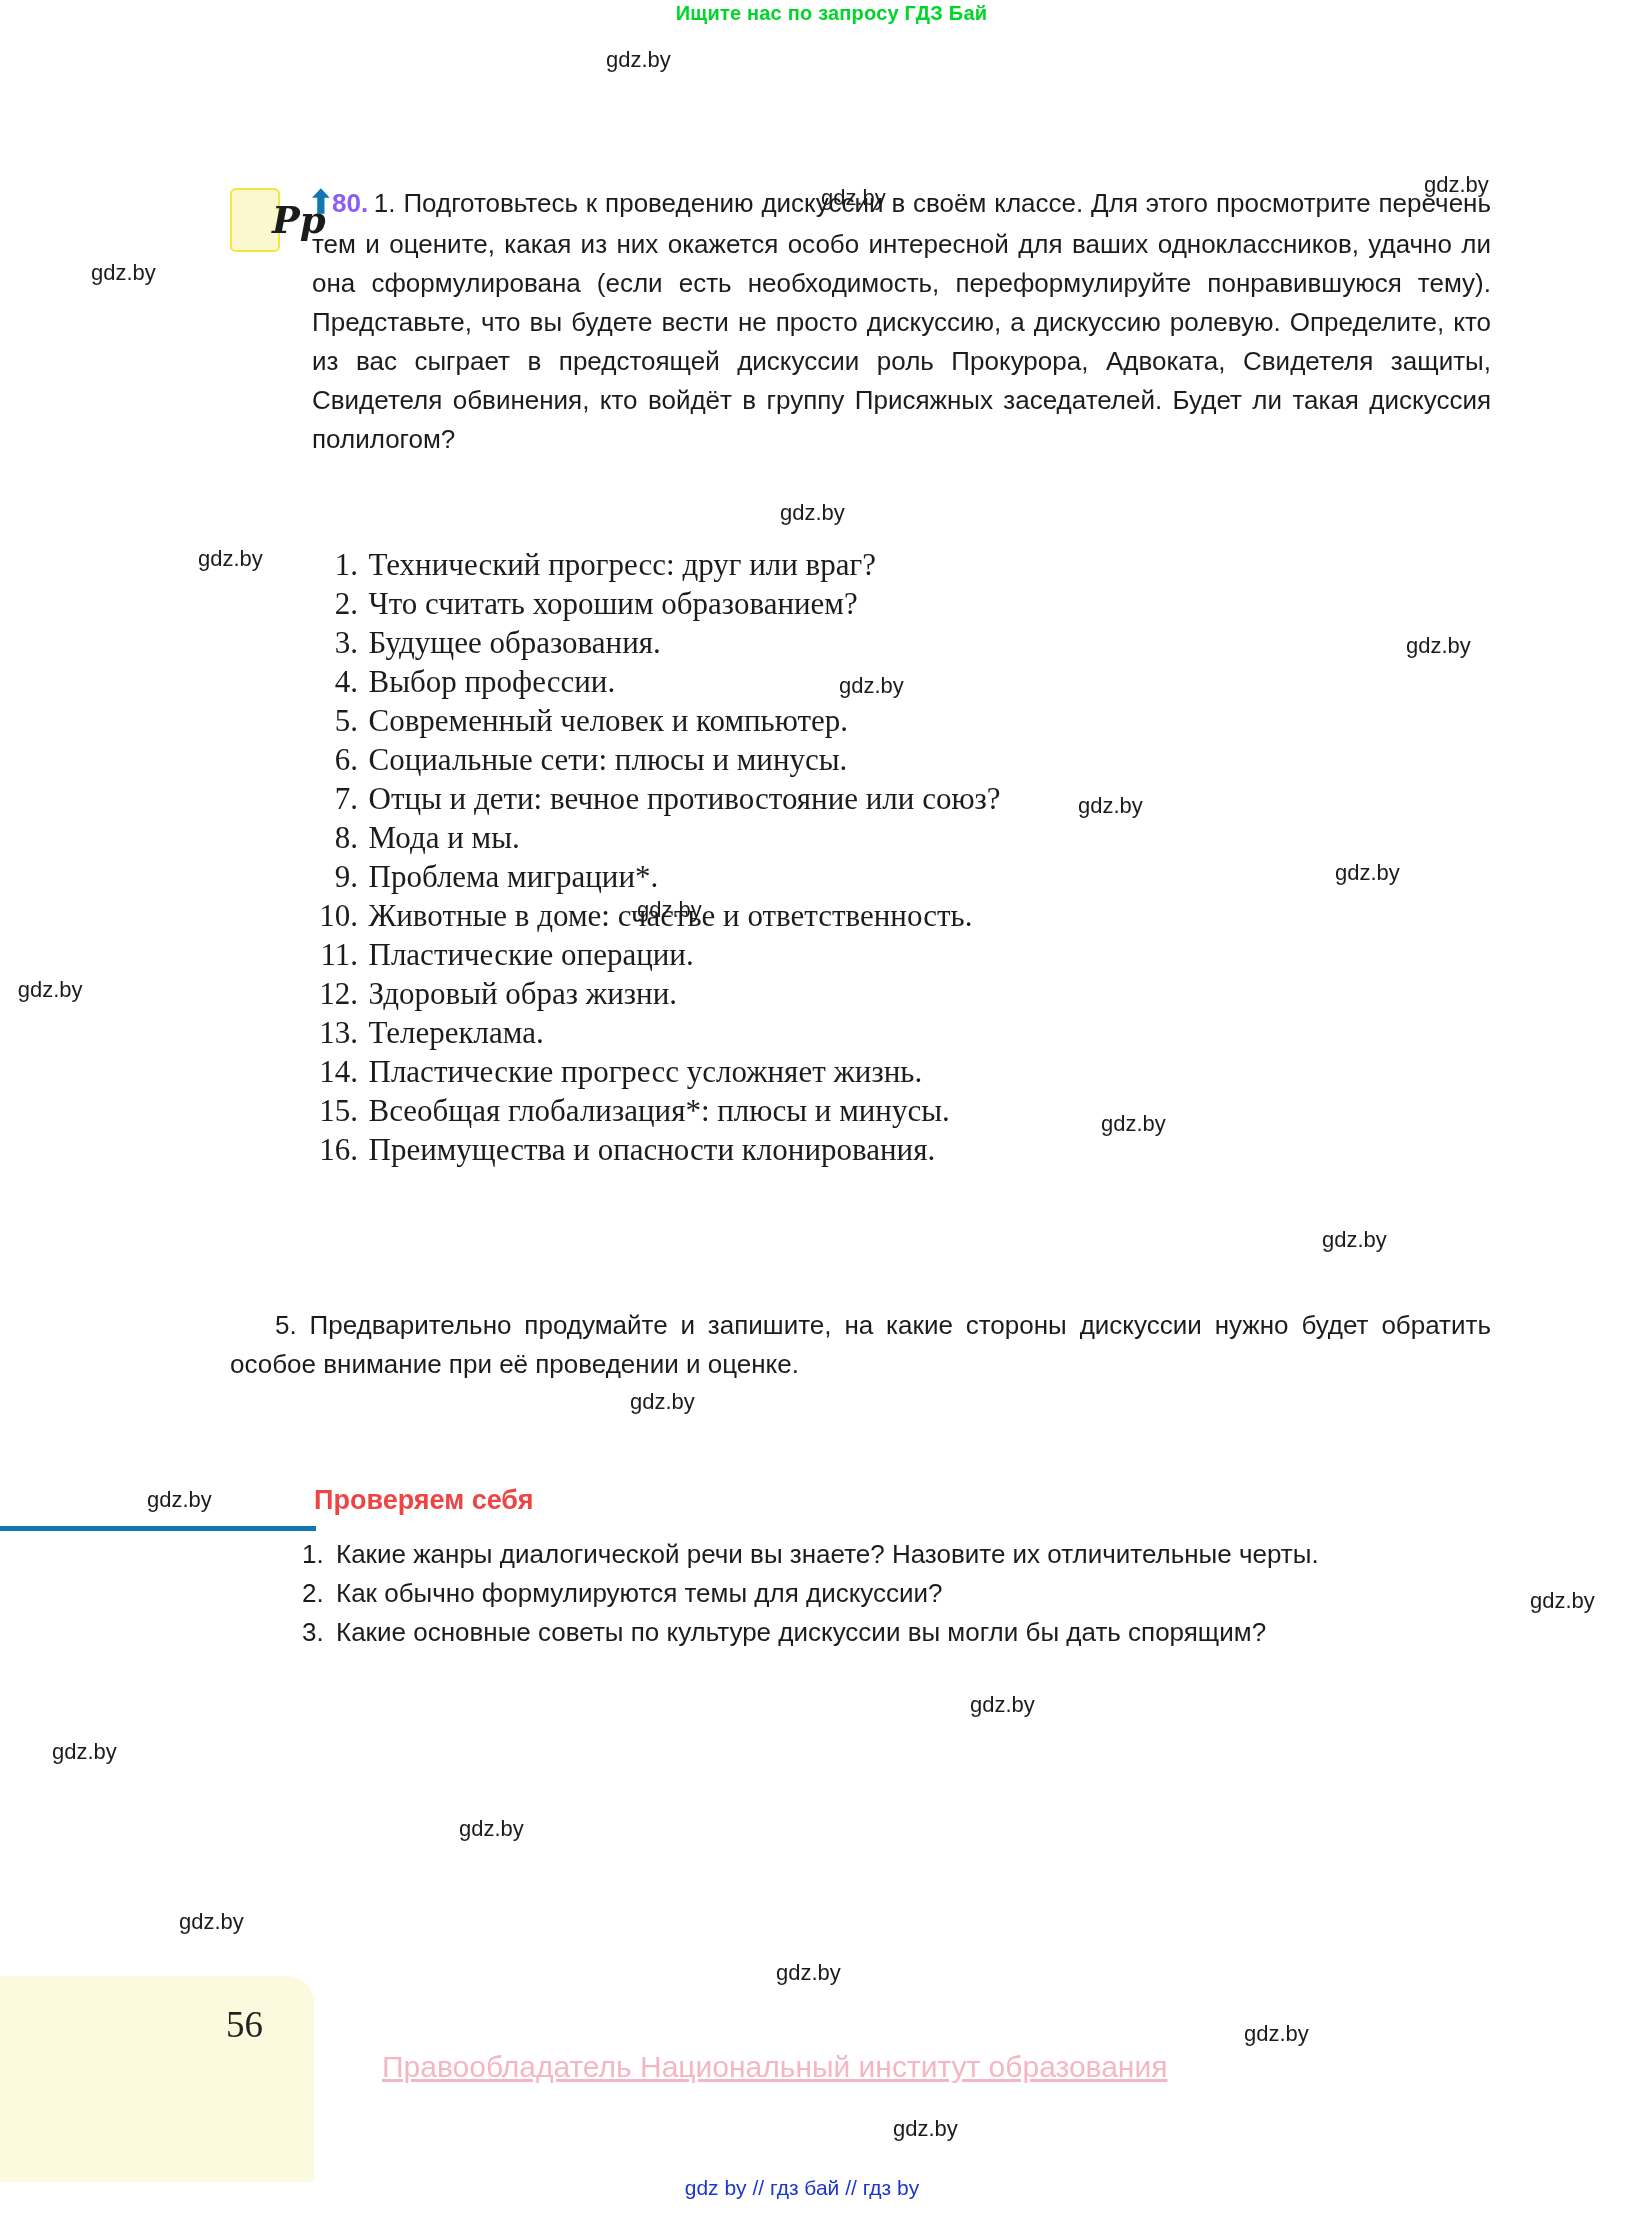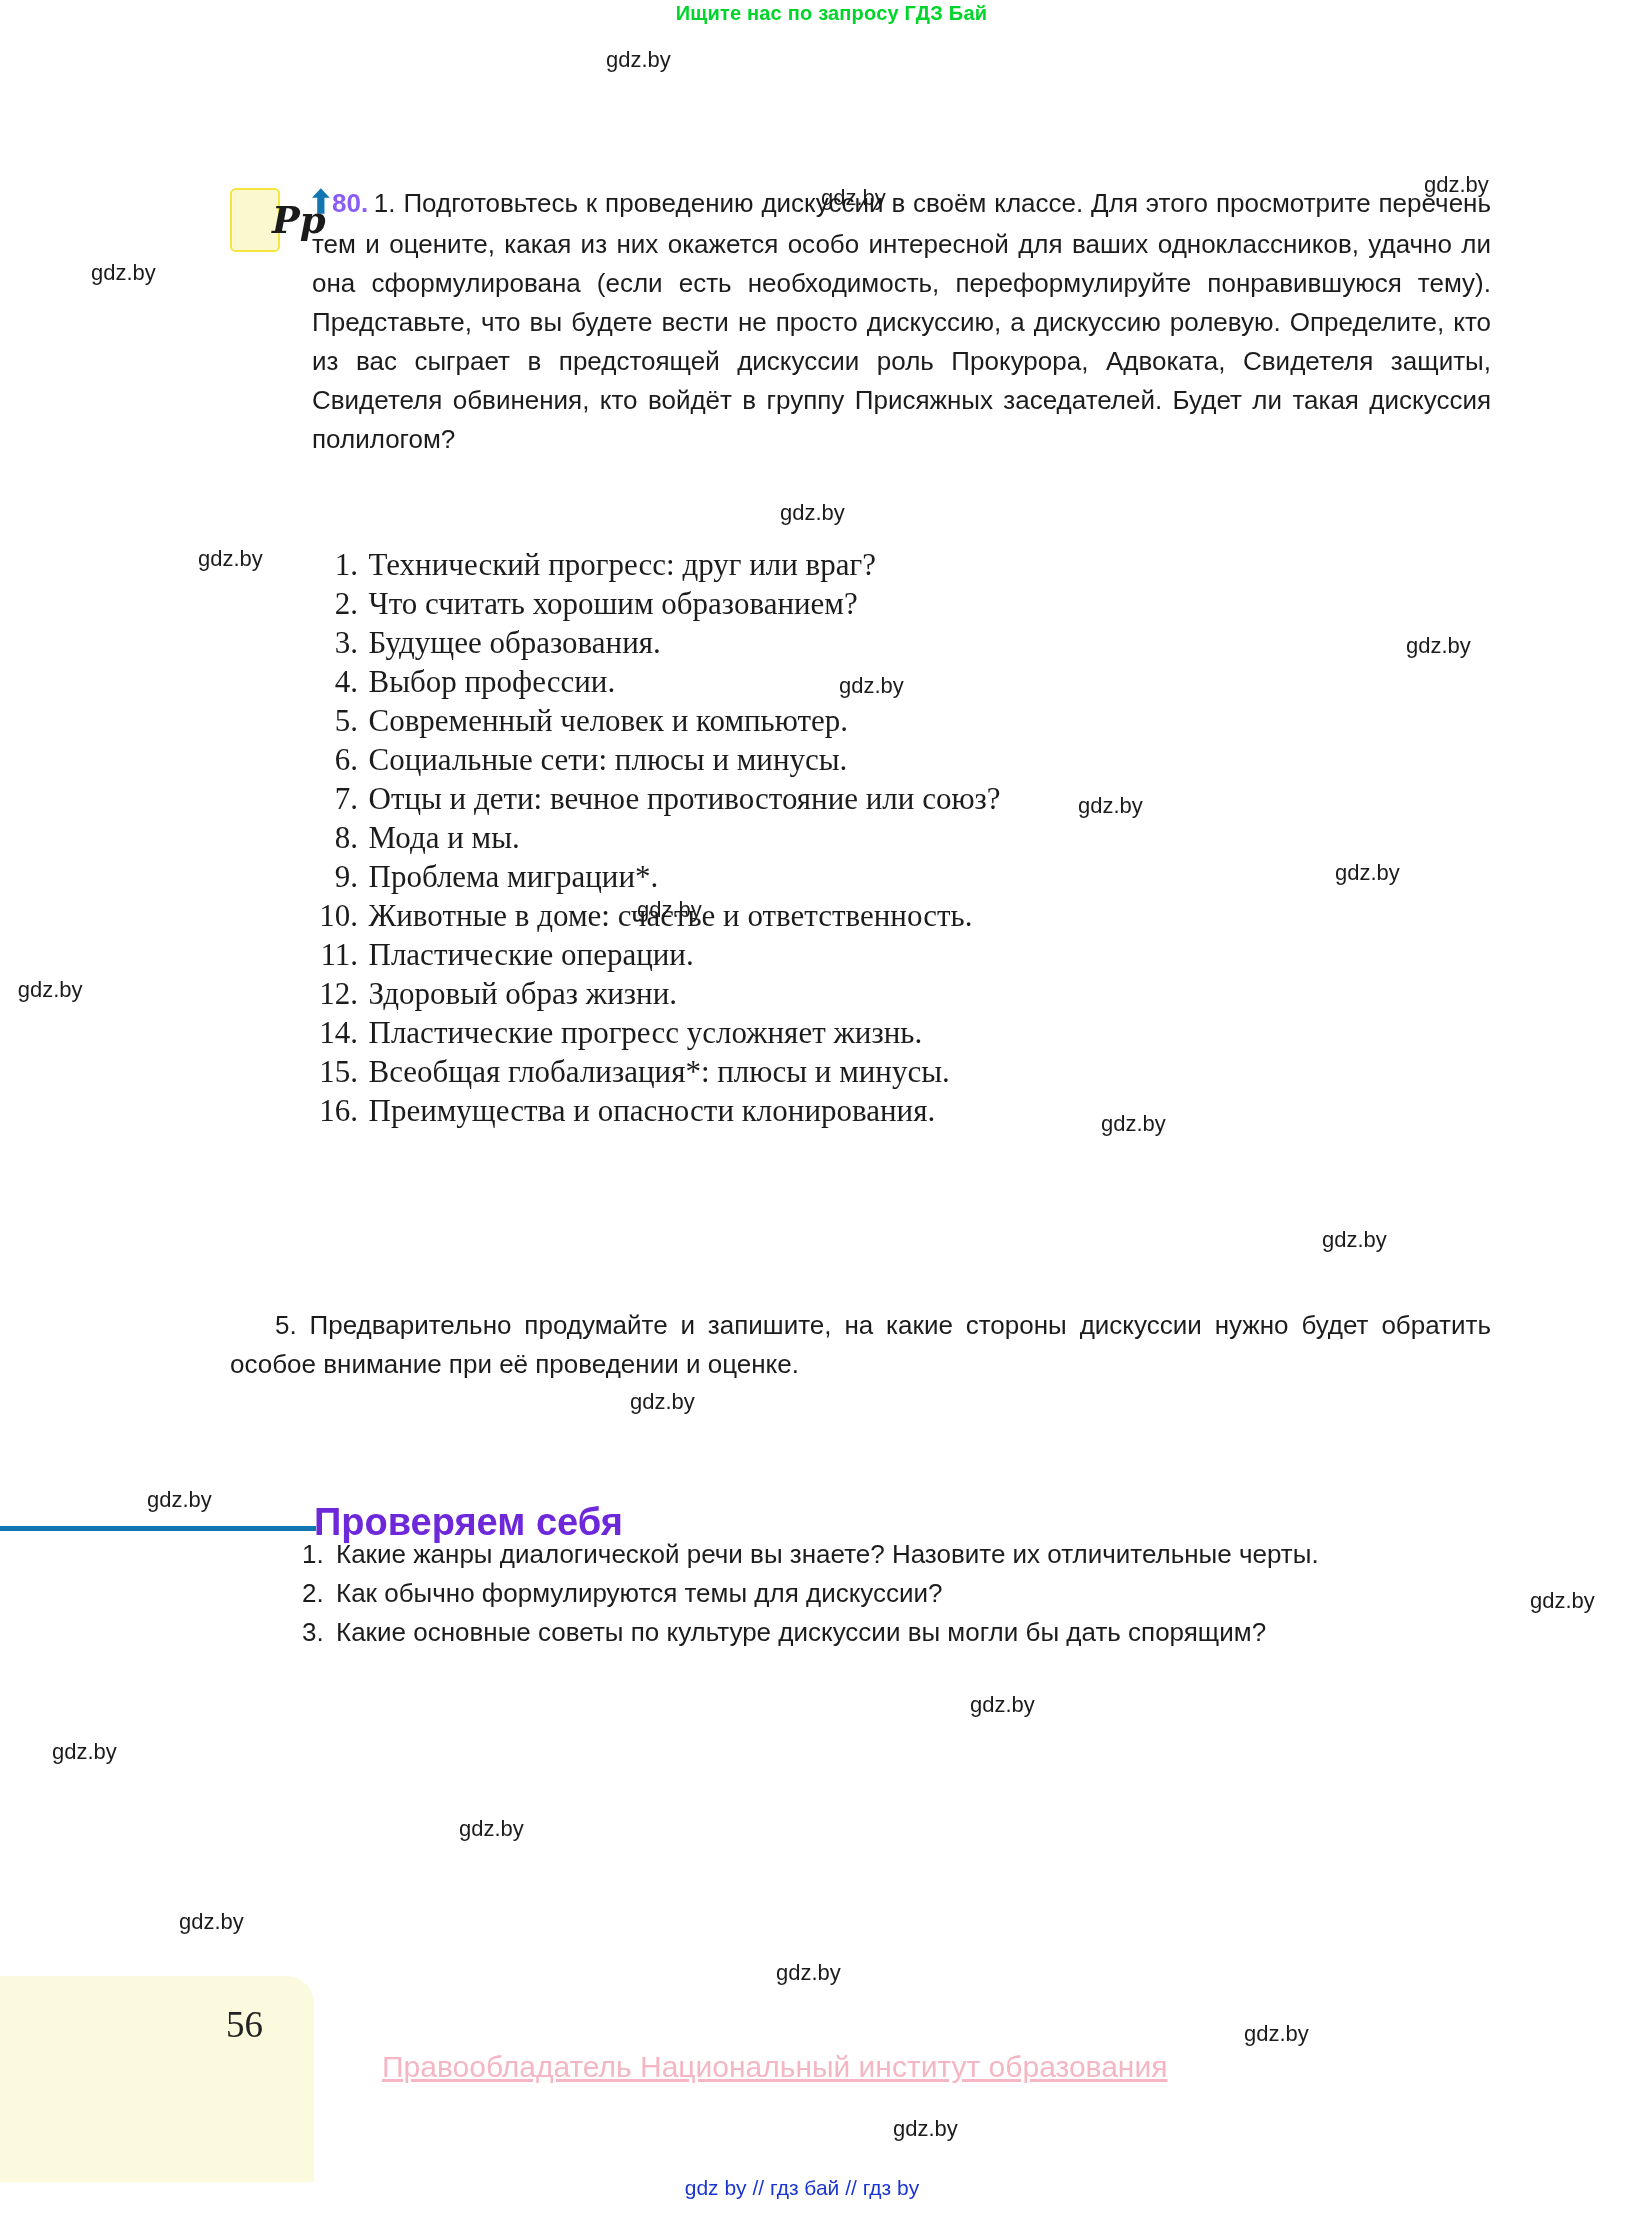--- a/index.html
+++ b/index.html
@@ -137,25 +137,24 @@
     top: 1526px;
     width: 316px;
     height: 4.8px;
     background: #1277b0;
   }
   .check-title {
     position: absolute;
     left: 314px;
     top: 1485px;
     font-family: "Liberation Sans", sans-serif;
-    font-size: 38px;
+    font-size: 27px;
     font-weight: 700;
-    color: #6d28d9;
-    white-space: nowrap;
-    margin-top: 16px;
+    color: #ef4444;
+    white-space: nowrap;
   }
   .check-list {
     position: absolute;
     left: 302px;
     top: 1535px;
     width: 1189px;
     font-family: "Liberation Sans", sans-serif;
     font-size: 26px;
     line-height: 39px;
     color: #1c1c1c;
@@ -305,20 +304,24 @@
       </div>
       <div class="topic-row">
         <span class="topic-num">11.</span>
         <span>Пластические операции.</span>
       </div>
       <div class="topic-row">
         <span class="topic-num">12.</span>
         <span>Здоровый образ жизни.</span>
       </div>
       <div class="topic-row">
+        <span class="topic-num">13.</span>
+        <span>Телереклама.</span>
+      </div>
+      <div class="topic-row">
         <span class="topic-num">14.</span>
         <span>Пластические прогресс усложняет жизнь.</span>
       </div>
       <div class="topic-row">
         <span class="topic-num">15.</span>
         <span>Всеобщая глобализация*: плюсы и минусы.</span>
       </div>
       <div class="topic-row">
         <span class="topic-num">16.</span>
         <span>Преимущества и опасности клонирования.</span>

